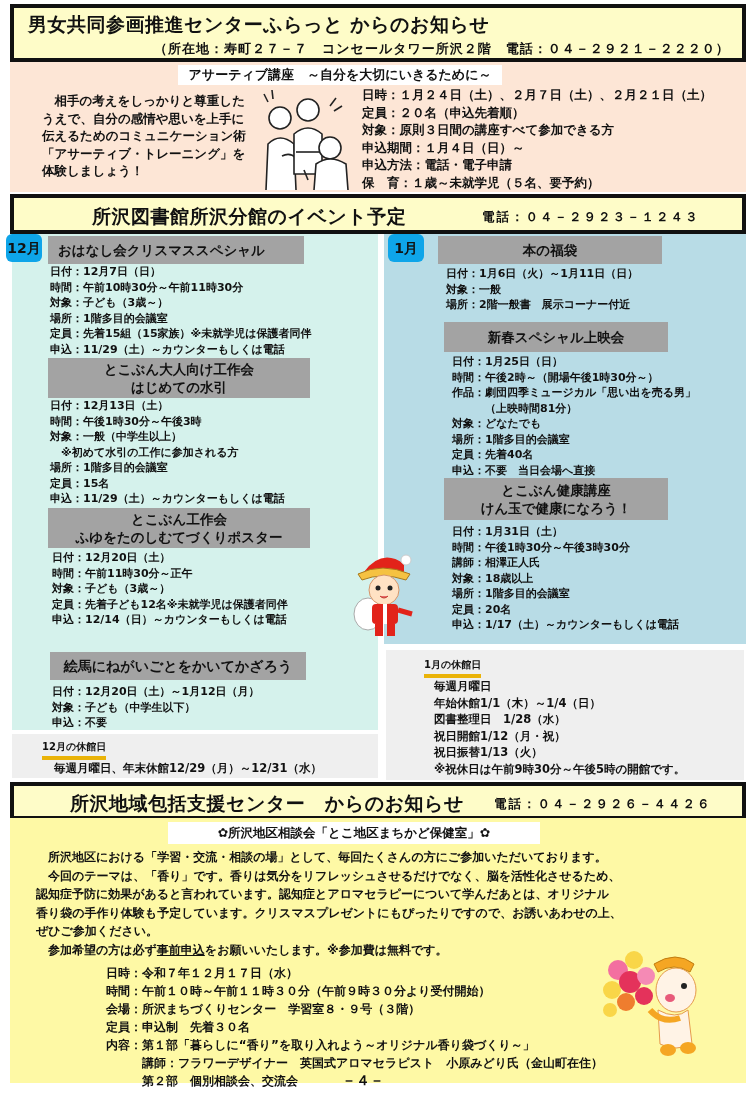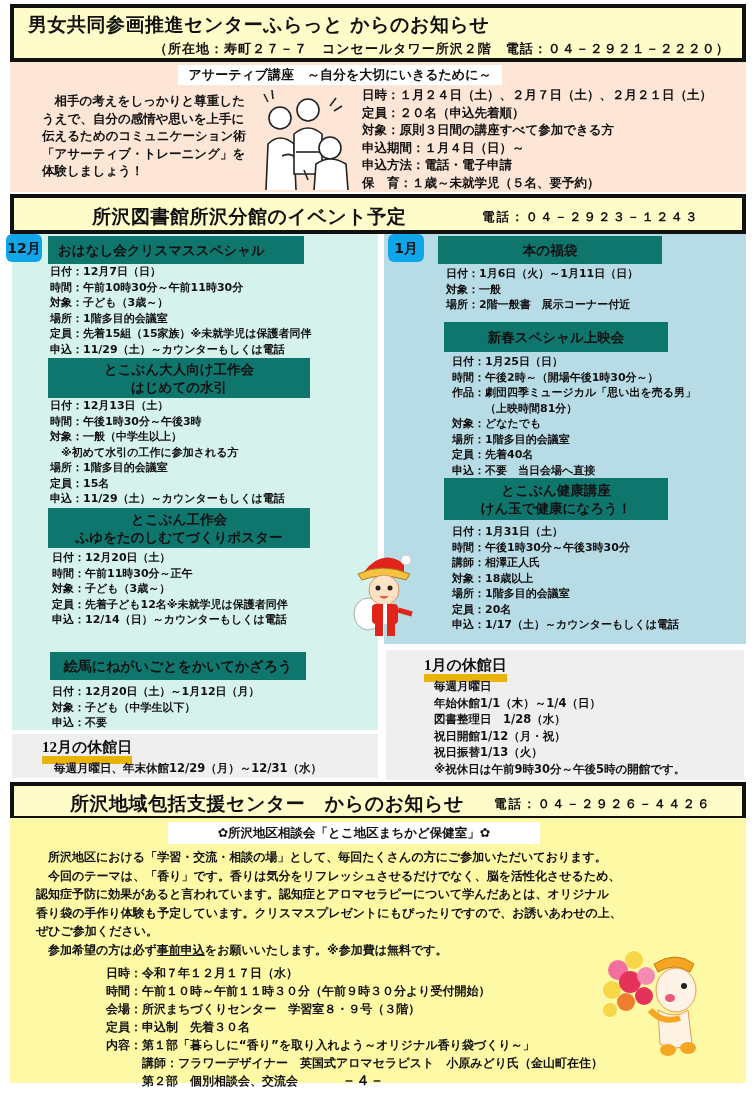--- a/index.html
+++ b/index.html
@@ -18,23 +18,23 @@
   .white-label { position: absolute; background: #fff; text-align: center; white-space: nowrap; font-size: 13px; }
   .intro { position: absolute; font-size: 12.5px; line-height: 17.5px; white-space: nowrap; }
   .info-list { position: absolute; font-size: 12.5px; line-height: 17.5px; white-space: nowrap; }
 
   
   .panel-dec { position: absolute; left: 12px; top: 234px; width: 366px; height: 496px; background: #d5f2ec; }
   .panel-jan { position: absolute; left: 384px; top: 234px; width: 362px; height: 410px; background: #b8dce6; }
   .panel-gray { position: absolute; background: #efefef; }
   .month-tab { position: absolute; width: 36px; height: 28px; background: #0ea5e9; border-radius: 6px;
                font-size: 14px; text-align: center; line-height: 28px; }
-  .ev-title { position: absolute; background: #0f766e; text-align: center; font-size: 13.5px; line-height: 18px; white-space: nowrap; }
+  .ev-title { position: absolute; background: #a3a3a3; text-align: center; font-size: 13.5px; line-height: 18px; white-space: nowrap; }
   .ev-lines { position: absolute; font-size: 11px; line-height: 15.5px; white-space: nowrap; }
-  .closed-title { position: absolute; font-size: 15px; white-space: nowrap; border-bottom: 8px solid #eab308; line-height: 18px; font-family: Liberation Serif, serif; }
+  .closed-title { position: absolute; font-size: 10px; white-space: nowrap; border-bottom: 4px solid #eab308; line-height: 18px; }
   .closed-lines { position: absolute; font-size: 11.5px; line-height: 16.5px; white-space: nowrap; }
 
   
   .sec3 { position: absolute; left: 10px; top: 818px; width: 736px; height: 265px; background: #fef9a5; }
   .para { position: absolute; font-size: 12px; line-height: 18.5px; white-space: nowrap; }
   .detail { position: absolute; font-size: 12px; line-height: 18px; white-space: nowrap; }
   .uline { text-decoration: underline; }
   .page-num { position: absolute; font-size: 14px; white-space: nowrap; }
 </style>
 </head>

